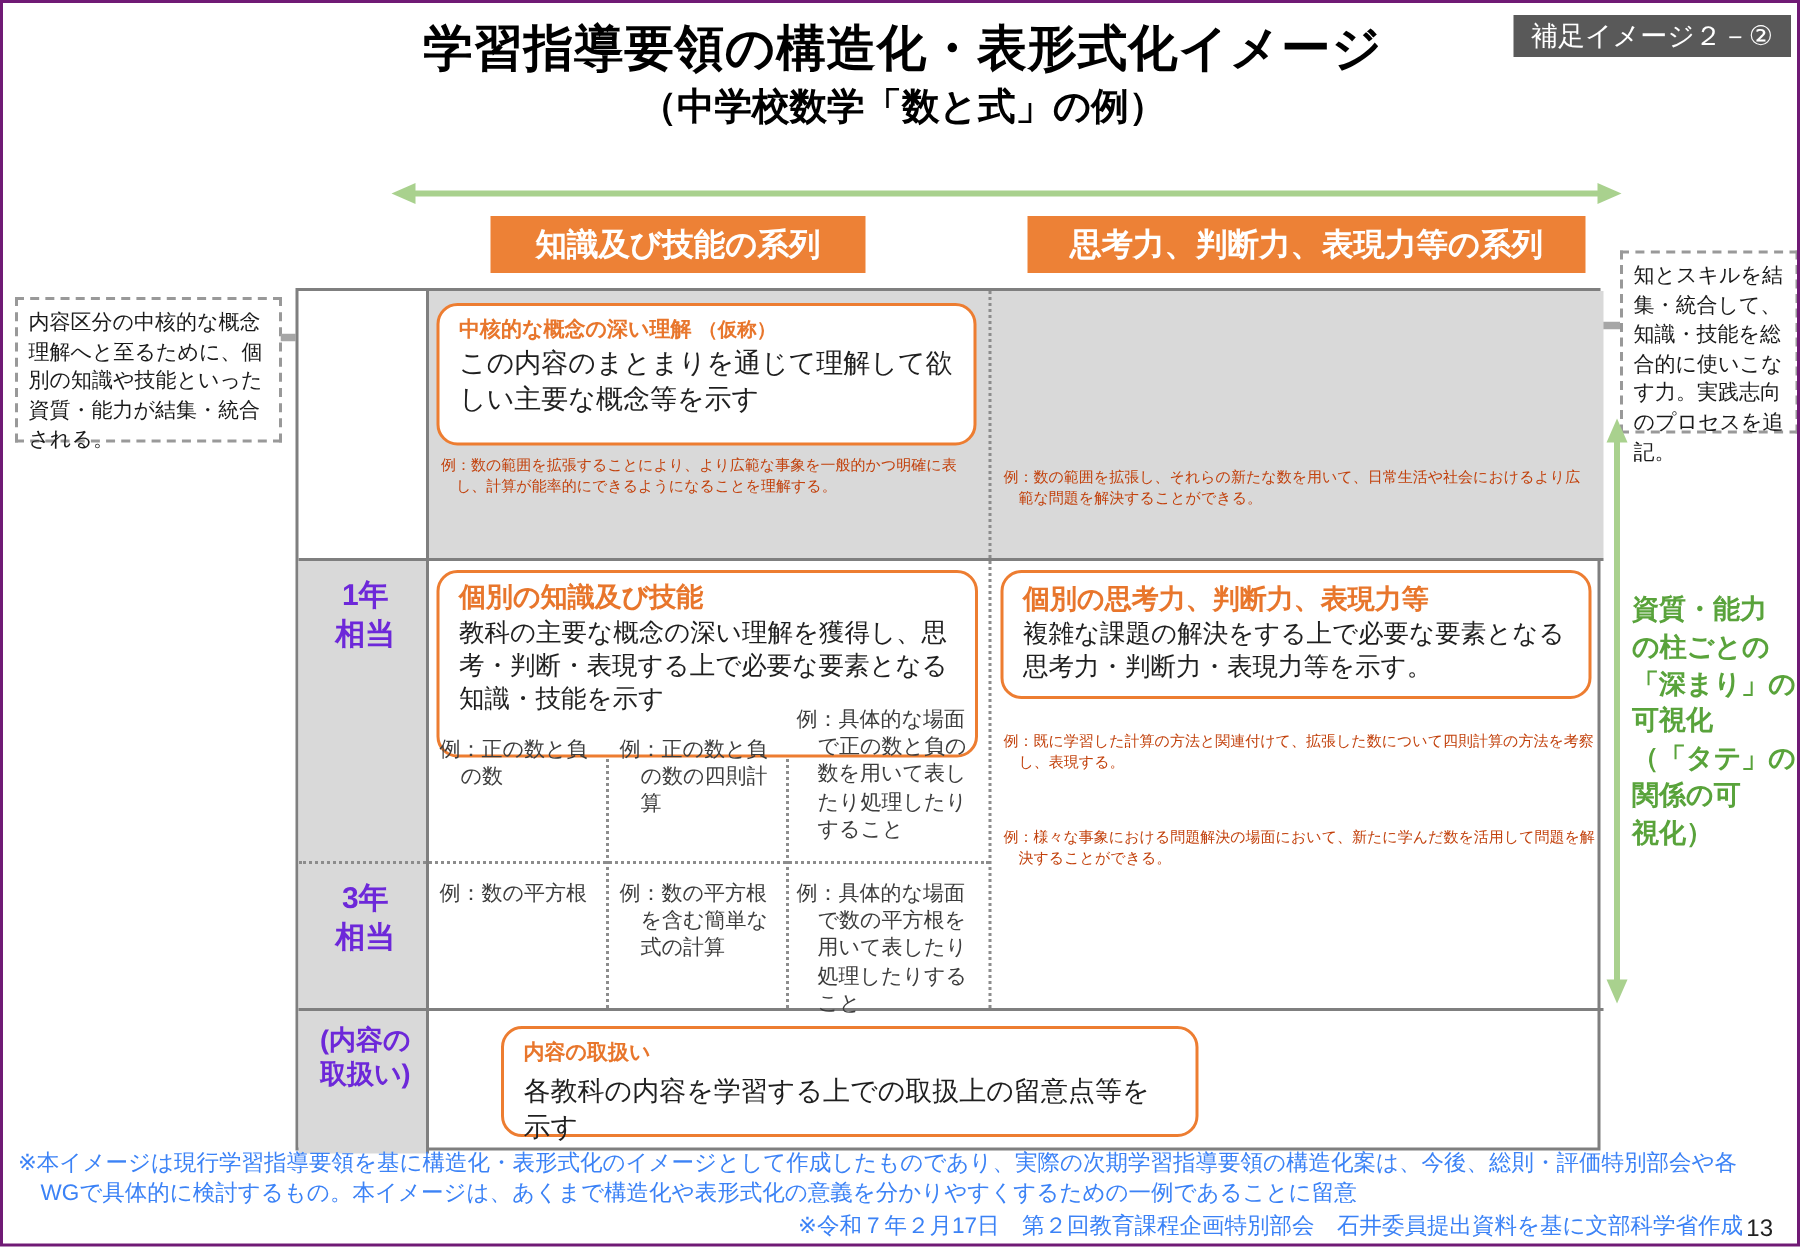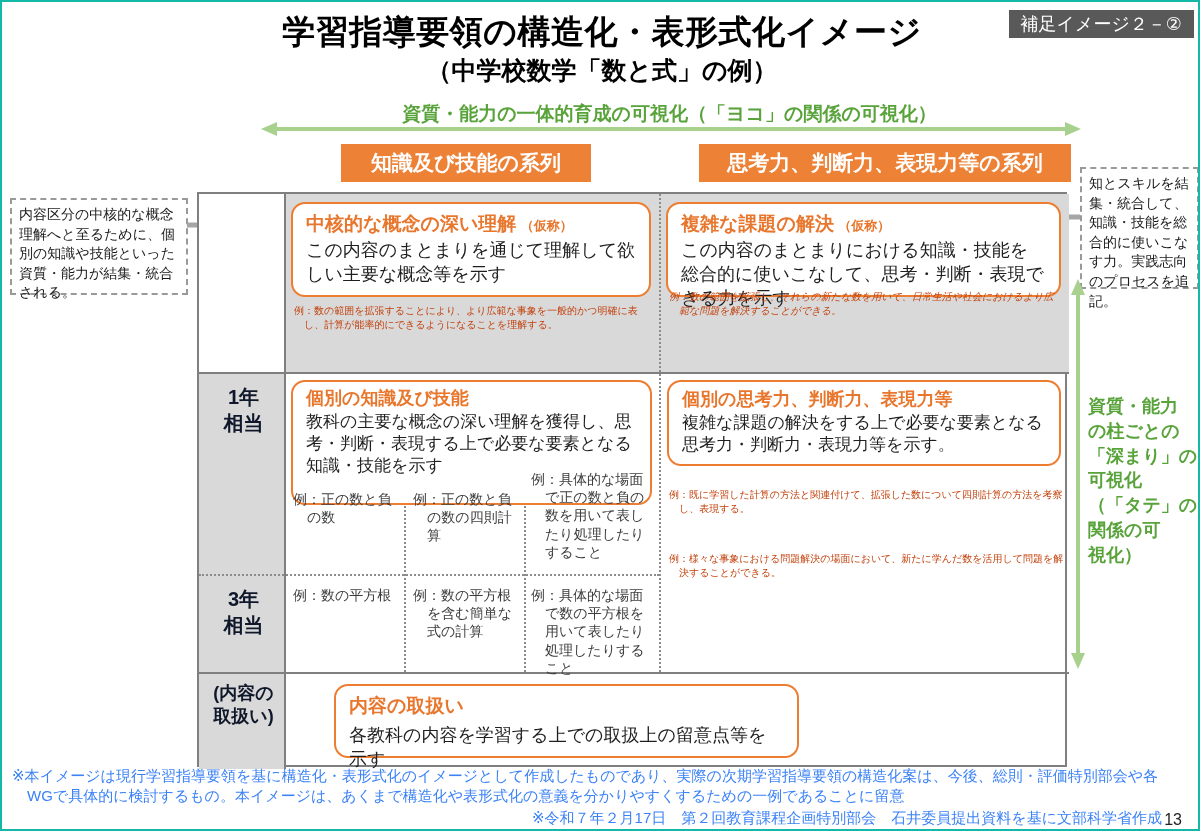--- a/index.html
+++ b/index.html
@@ -1,80 +1,79 @@
 <!DOCTYPE html>
 <html><head>
 <meta charset="utf-8">
 <style>
   * { margin:0; padding:0; box-sizing:border-box; }
   body { font-family:"Liberation Sans","DejaVu Sans",sans-serif; background:#fff; }
-  .slide { position:relative; width:1200px; height:831px; background:#fff; border:2px solid #14b8a6; overflow:hidden; }
+  .slide { position:relative; width:1200px; height:831px; background:#fff; border:2px solid #701a75; overflow:hidden; }
 
   .title { position:absolute; top:8px; left:0; width:1200px; text-align:center;
            font-size:33px; font-weight:bold; color:#000; letter-spacing:0.5px; }
   .subtitle { position:absolute; top:52px; left:0; width:1200px; text-align:center;
               font-size:25px; font-weight:bold; color:#000; }
   .badge { position:absolute; top:8px; right:4px; background:#595959; color:#fff;
            font-size:18px; padding:2px 12px; }
 
   .yoko-label { position:absolute; top:99px; left:260px; width:815px; text-align:center;
                 font-size:19px; font-weight:bold; color:#59A33B; }
   .arrow-svg { position:absolute; }
 
   .series-hd { position:absolute; top:142px; height:38px; background:#ED8136; color:#fff;
-               font-size:21px; font-weight:bold; display:flex; align-items:center; justify-content:center;margin-left:14px; }
+               font-size:21px; font-weight:bold; display:flex; align-items:center; justify-content:center; }
   .series-hd.left { left:325px; width:250px; }
   .series-hd.right { left:683px; width:372px; }
 
   .dashed-note { position:absolute; background:#fff; border:2px dashed #999;
                  font-size:14px; color:#1a1a1a; line-height:1.4; padding:5px 7px; }
   .dashed-note.lft { left:8px; top:196px; width:178px; height:97px; }
   .dashed-note.rgt { left:1078px; top:165px; width:119px; height:122px; }
 
   .tbl { position:absolute; left:195px; top:190px; width:870px; height:575px;
          border:2px solid #7F7F7F; background:#fff; }
   .fill { position:absolute; background:#D9D9D9; }
   .solid-h { position:absolute; height:2px; background:#7F7F7F; }
   .solid-v { position:absolute; width:2px; background:#7F7F7F; }
   .dot-h { position:absolute; height:0; border-top:2px dotted #8c8c8c; }
   .dot-v { position:absolute; width:0; border-left:2px dotted #8c8c8c; }
 
   .obox { position:absolute; background:#fff; border:2.5px solid #ED7D31; border-radius:14px; padding:7px 13px; }
-  .obox .t { color:#E8762C; font-weight:bold; font-size:19px; }
+  .obox .t { color:#E8762C; font-weight:bold; font-size:14px; }
   .obox .t2 { color:#E8762C; font-weight:bold; font-size:18px; }
   .obox .sfx { color:#E8762C; font-weight:bold; font-size:13px; }
   .obox .b { font-size:18px; color:#1f1f1f; line-height:1.32; margin-top:2px; }
   .obox .b2 { font-size:17px; color:#1f1f1f; line-height:1.3; margin-top:1px; }
 
   .hang { padding-left:1em; text-indent:-1em; }
   .ex { position:absolute; color:#c2410c; font-size:10px; line-height:1.35; }
   .cex { position:absolute; color:#3d3d3d; font-size:14px; line-height:1.3; }
   .rowhd { position:absolute; left:0; width:89px; text-align:center; font-weight:bold;
-           color:#0f172a; font-size:20px; line-height:1.3; }
+           color:#6d28d9; font-size:20px; line-height:1.3; }
   .pre { white-space:pre-line; }
 
   .tate-label { position:absolute; left:1086px; top:392px; width:112px; font-size:18px;
                 font-weight:bold; color:#59A33B; line-height:1.38; }
 
   .footer { position:absolute; left:10px; top:764px; width:1150px; font-size:15px;
             color:#3b82f6; line-height:1.32; }
   .footer .n1 { padding-left:1em; text-indent:-1em; }
   .footer .n2 { margin-top:2px;text-align:right; }
   .pagenum { position:absolute; right:16px; bottom:0px; font-size:16px; color:#222; }
 </style>
 </head>
 <body>
 
 <div class="slide">
 
   <div class="title">学習指導要領の構造化・表形式化イメージ</div>
   <div class="subtitle">（中学校数学「数と式」の例）</div>
   <div class="badge">補足イメージ２－②</div>
 
-  <div class="yoko-label">資質・能力の一体的育成の可視化（「ヨコ」の関係の可視化）</div>
   <svg class="arrow-svg" style="left:258px; top:118px;" width="822" height="18" viewBox="0 0 822 18">
     <line x1="14" y1="9" x2="808" y2="9" stroke="#A9D18E" stroke-width="4"></line>
     <polygon points="1,9 17,2 17,16" fill="#A9D18E"></polygon>
     <polygon points="821,9 805,2 805,16" fill="#A9D18E"></polygon>
   </svg>
 
   <div class="series-hd left">知識及び技能の系列</div>
   <div class="series-hd right">思考力、判断力、表現力等の系列</div>
 
   <div class="dashed-note lft">内容区分の中核的な概念理解へと至るために、個別の知識や技能といった資質・能力が結集・統合される。</div>
@@ -104,26 +103,21 @@
     <div class="dot-v" style="left:205px; top:272px; height:206px;"></div>
     <div class="dot-v" style="left:325px; top:272px; height:206px;"></div>
 
     <div class="obox" style="left:92px; top:8px; width:360px; height:95px;">
       <span class="t">中核的な概念の深い理解</span>
       <span class="sfx">（仮称）</span>
       <div class="b">この内容のまとまりを通じて理解して欲しい主要な概念等を示す</div>
     </div>
     <div class="ex hang" style="left:95px; top:110px; width:360px;">例：数の範囲を拡張することにより、より広範な事象を一般的かつ明確に表し、計算が能率的にできるようになることを理解する。</div>
 
-    <div class="obox" style="left:467px; top:8px; width:395px; height:95px;">
-      <span class="t">複雑な課題の解決</span>
-      <span class="sfx">（仮称）</span>
-      <div class="b">この内容のまとまりにおける知識・技能を総合的に使いこなして、思考・判断・表現できる力を示す</div>
-    </div>
-    <div class="ex hang" style="left:470px; top:96px; width:392px;font-style:italic;">例：数の範囲を拡張し、それらの新たな数を用いて、日常生活や社会におけるより広範な問題を解決することができる。</div>
+    <div class="ex hang" style="left:470px; top:118px; width:392px;">例：数の範囲を拡張し、それらの新たな数を用いて、日常生活や社会におけるより広範な問題を解決することができる。</div>
 
     <div class="rowhd pre" style="top:190px;">1年
 相当</div>
     <div class="obox" style="left:92px; top:186px; width:361px; height:125px; padding-top:4px;">
       <span class="t2">個別の知識及び技能</span>
       <div class="b2">教科の主要な概念の深い理解を獲得し、思考・判断・表現する上で必要な要素となる知識・技能を示す</div>
     </div>
     <div class="cex hang" style="left:94px; top:296px; width:106px;">例：正の数と負の数</div>
     <div class="cex hang" style="left:214px; top:296px; width:106px;">例：正の数と負の数の四則計算</div>
     <div class="cex hang" style="left:332px; top:276px; width:124px;">例：具体的な場面で正の数と負の数を用いて表したり処理したりすること</div>

